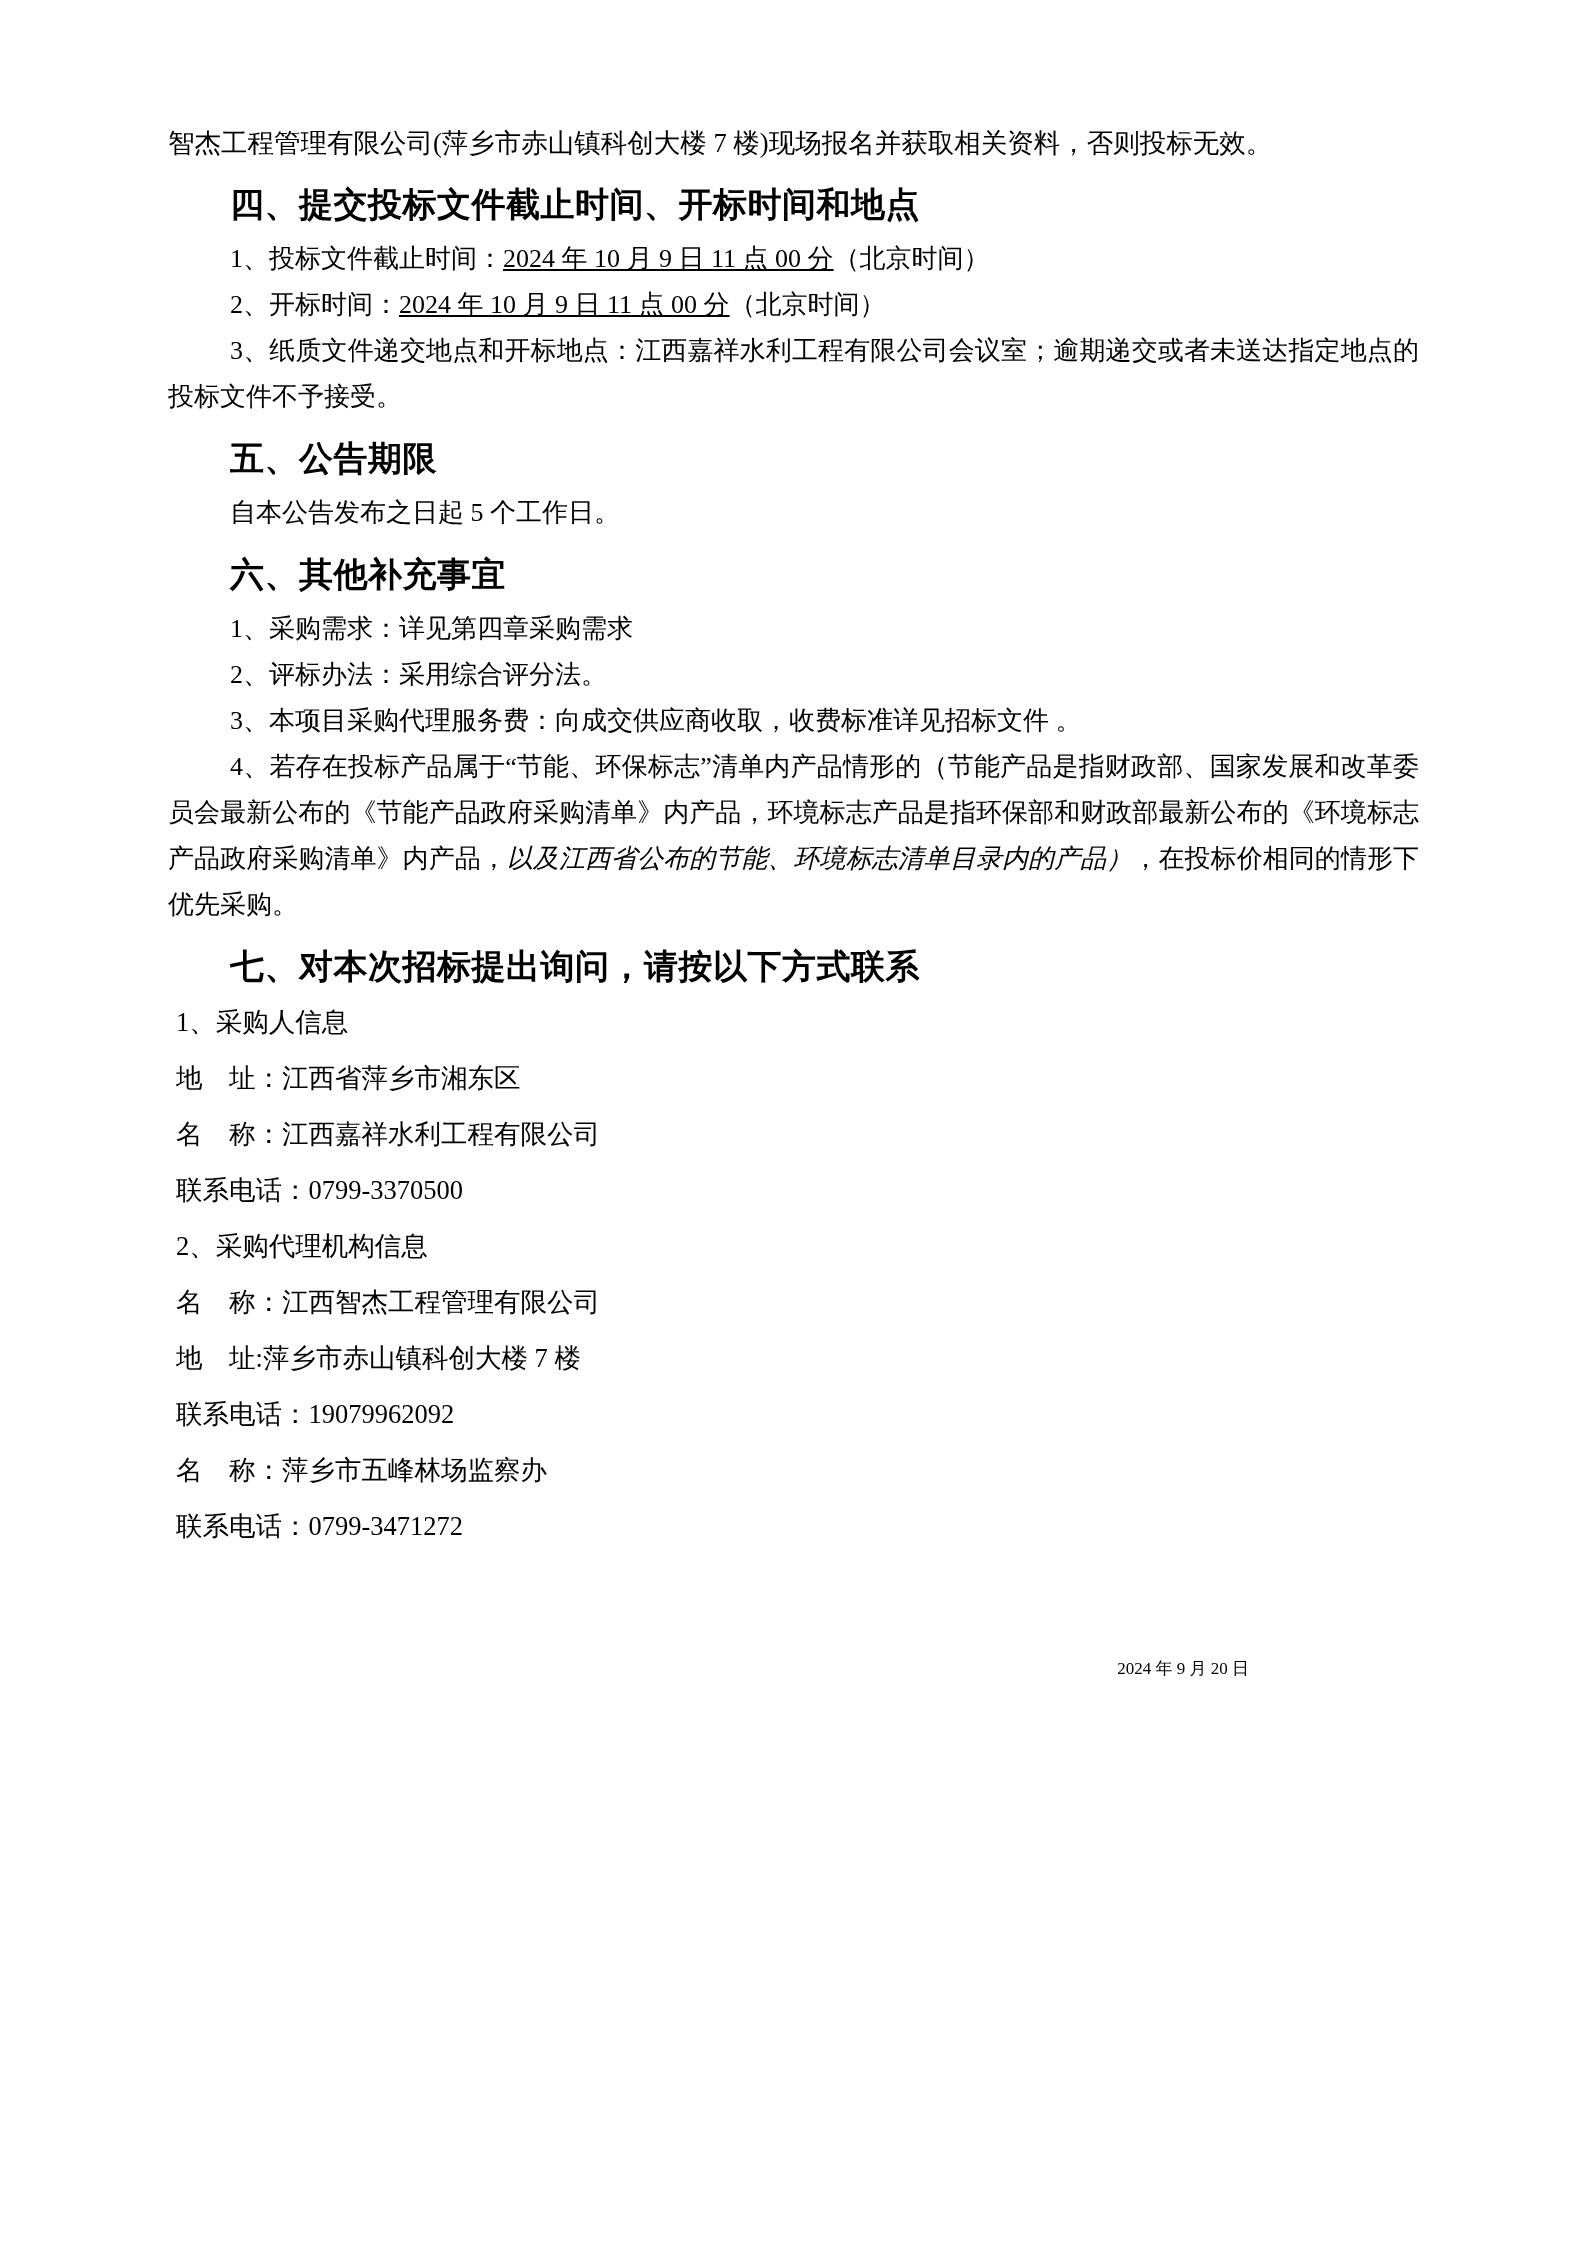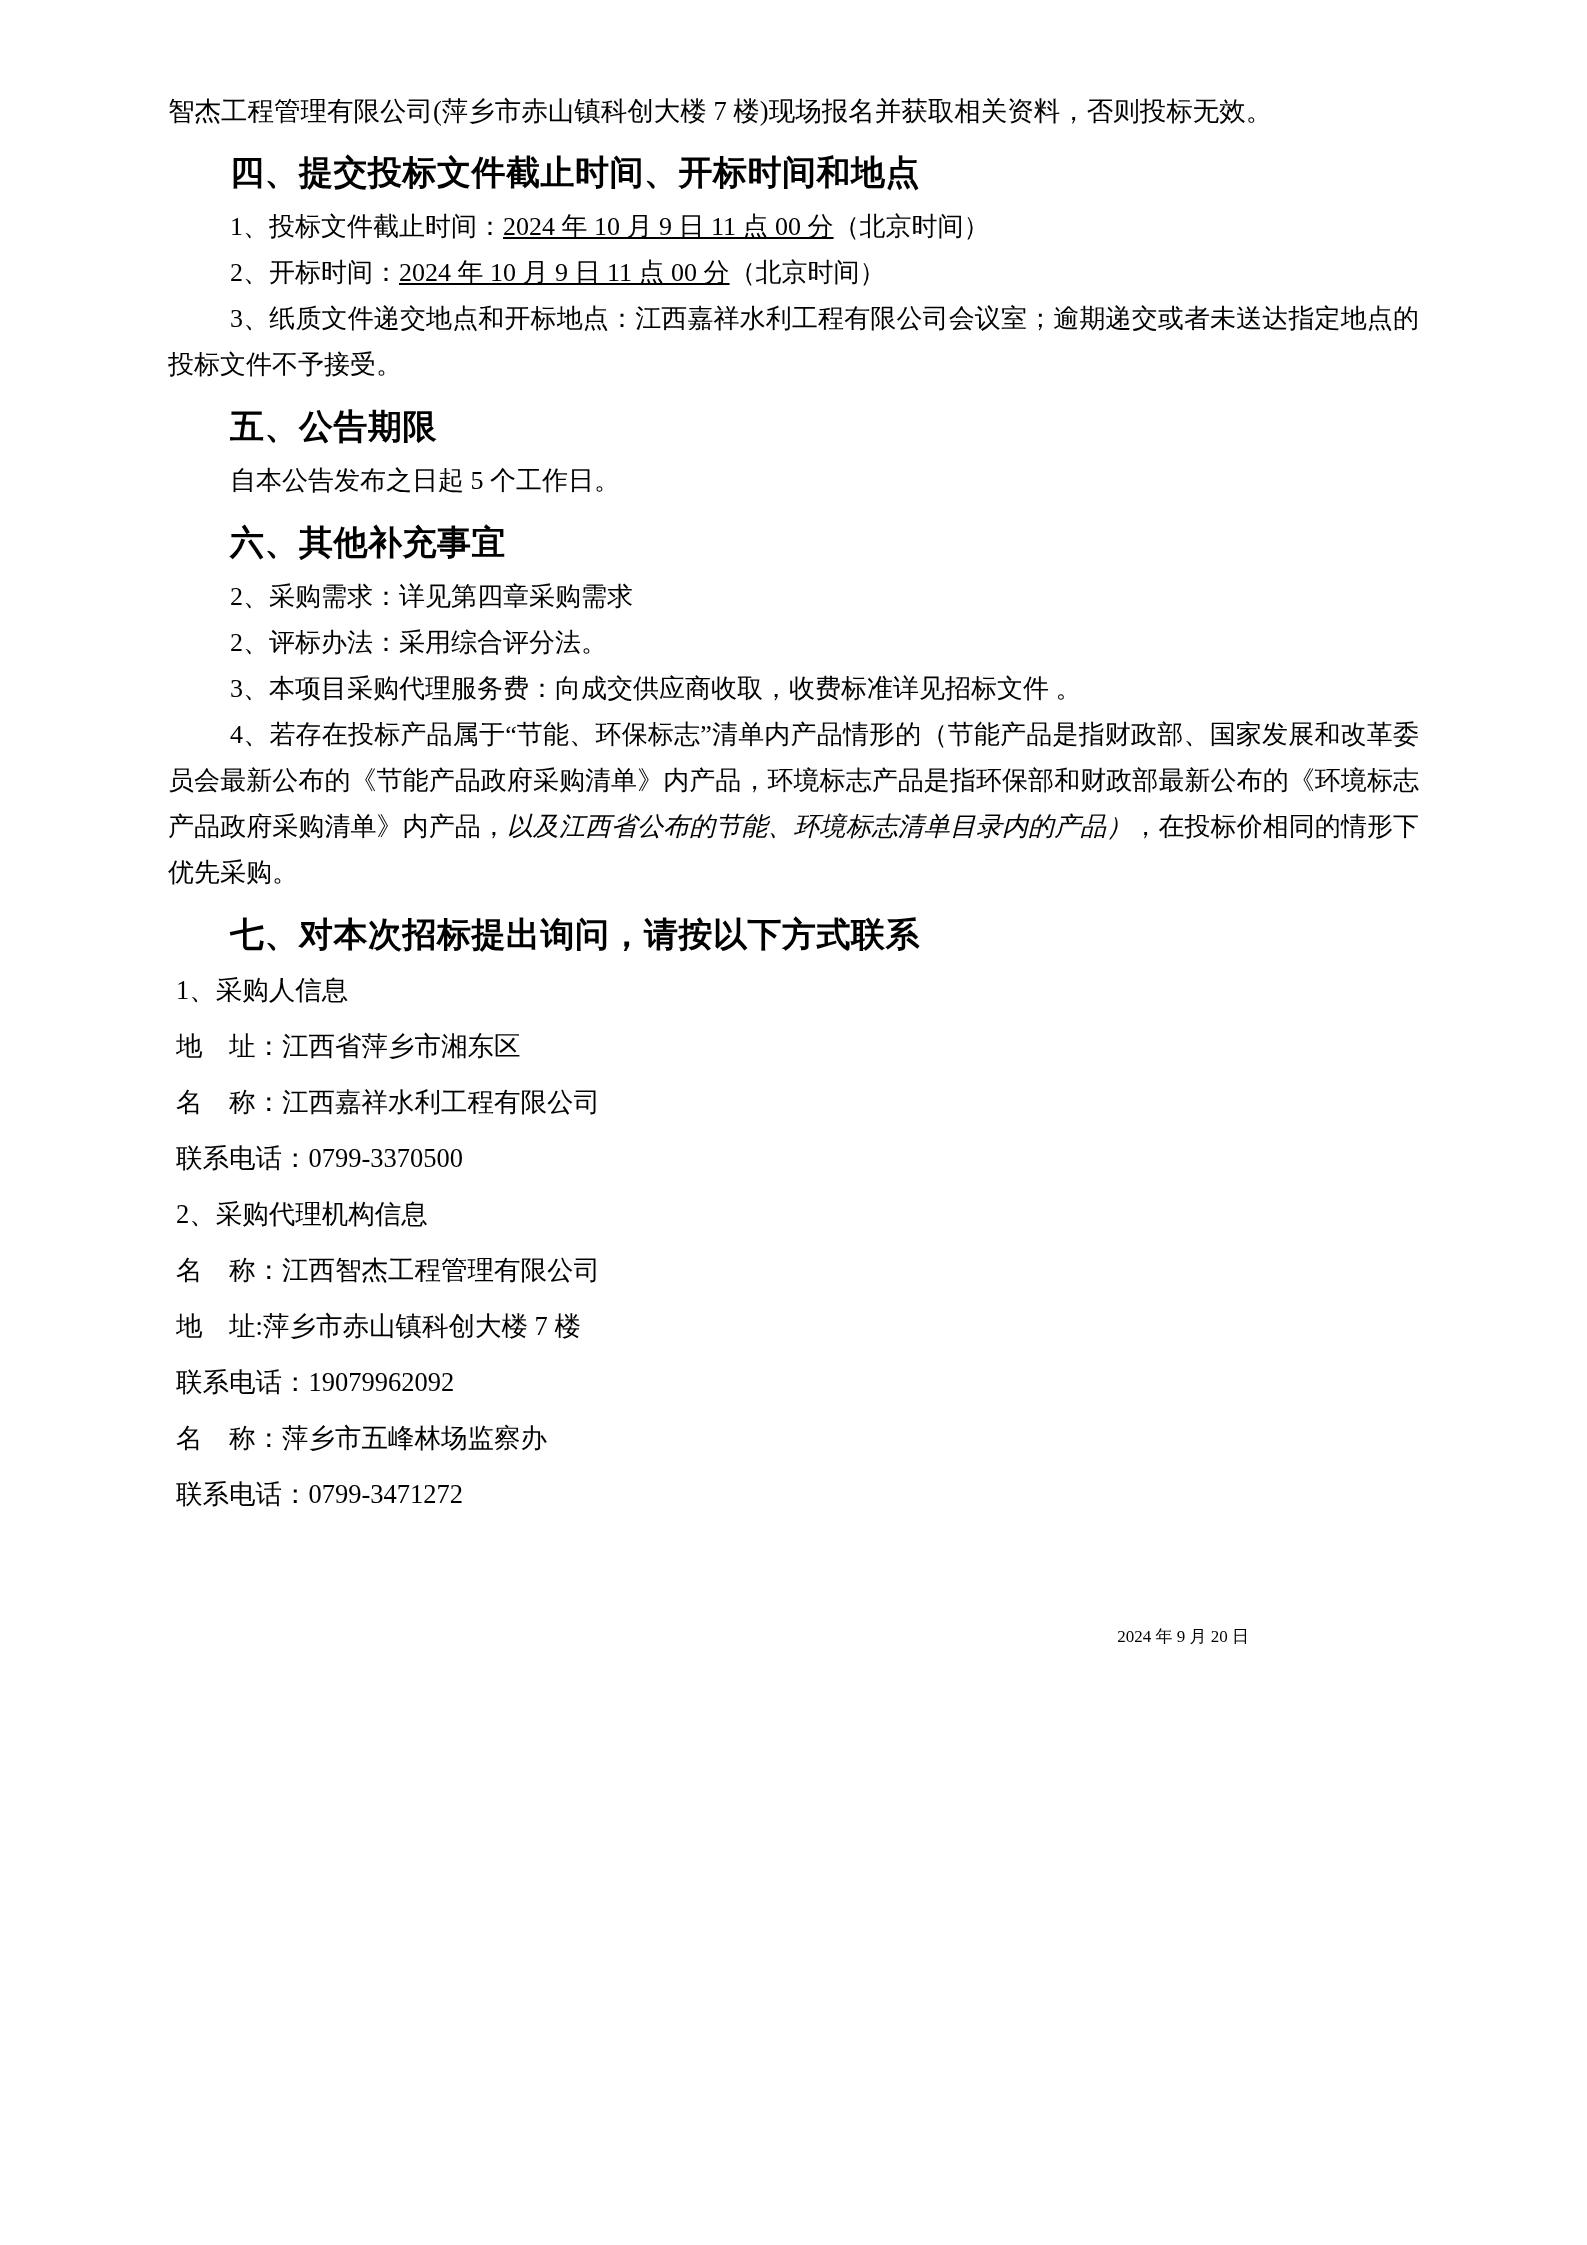--- a/index.html
+++ b/index.html
@@ -9,21 +9,21 @@
   }
   .page {
     position: relative;
     width: 1587px;
     height: 2061px;
     background: #ffffff;
     margin: 0 auto;
     font-family: "Liberation Serif", serif;
     color: #000000;
     box-sizing: border-box;
-    padding: 88px 168px 0 168px;
+    padding: 120px 168px 0 168px;
   }
   .intro-para {
     font-size: 26.5px;
     line-height: 46px;
     text-indent: 0;
     margin: 0 0 12px 0;
     text-align: justify;
     text-justify: inter-ideograph;
   }
   h2.section-heading {
@@ -77,21 +77,21 @@
   <p class="para"><span>1、投标文件截止时间：</span><span class="underline">2024 年 10 月 9 日 11 点 00 分</span><span>（北京时间）</span></p>
 
   <p class="para"><span>2、开标时间：</span><span class="underline">2024 年 10 月 9 日 11 点 00 分</span><span>（北京时间）</span></p>
 
   <p class="para">3、纸质文件递交地点和开标地点：江西嘉祥水利工程有限公司会议室；逾期递交或者未送达指定地点的投标文件不予接受。</p>
 
   <h2 class="section-heading">五、公告期限</h2>
   <p class="para">自本公告发布之日起 5 个工作日。</p>
 
   <h2 class="section-heading">六、其他补充事宜</h2>
-  <p class="para">2、采购需求：详见第四章采购需求</p>
+  <p class="para">1、采购需求：详见第四章采购需求</p>
   <p class="para">2、评标办法：采用综合评分法。</p>
   <p class="para">3、本项目采购代理服务费：向成交供应商收取，收费标准详见招标文件 。</p>
   <p class="para"><span>4、若存在投标产品属于“节能、环保标志”清单内产品情形的（节能产品是指财政部、国家发展和改革委员会最新公布的《节能产品政府采购清单》内产品，环境标志产品是指环保部和财政部最新公布的《环境标志产品政府采购清单》内产品，</span><span class="italic">以及江西省公布的节能、环境标志清单目录内的产品）</span><span>，在投标价相同的情形下优先采购。</span></p>
 
   <h2 class="section-heading">七、对本次招标提出询问，请按以下方式联系</h2>
 
   <div class="contact-block">
     <p class="contact-line">1、采购人信息</p>
     <p class="contact-line"><span>地　址：</span><span>江西省萍乡市湘东区</span></p>
     <p class="contact-line"><span>名　称：</span><span>江西嘉祥水利工程有限公司</span></p>

